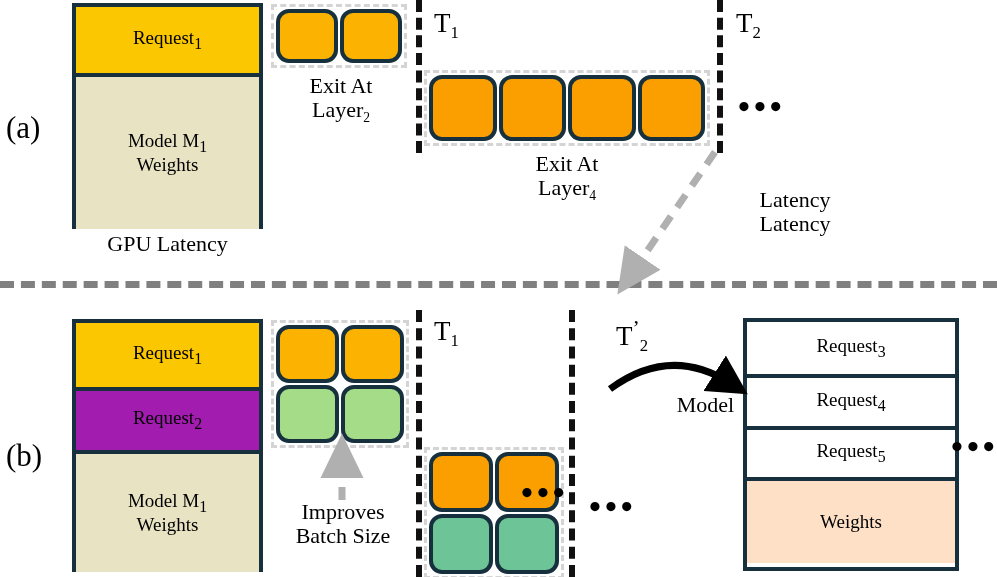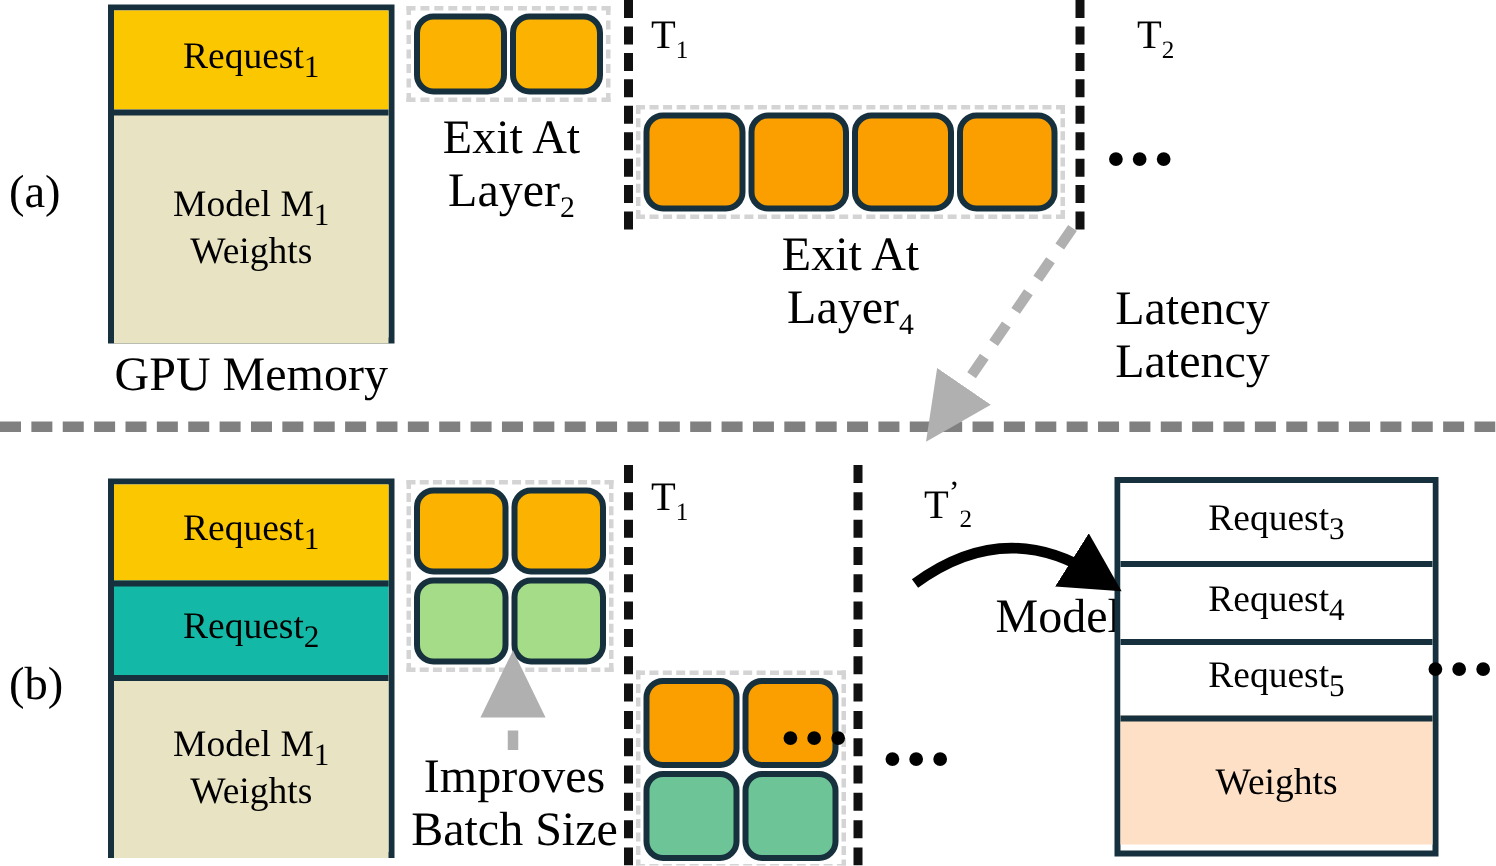--- a/index.html
+++ b/index.html
@@ -18,21 +18,21 @@
     border:4px solid #16313d;
     box-sizing:border-box;
     display:flex;flex-direction:column;
   }
   .memband{
     flex:0 0 auto;
     display:flex;align-items:center;justify-content:center;
     box-sizing:border-box;
     text-align:center;
     line-height:1.05;
-    font-size:25px;
+    font-size:19px;
   }
   .memband + .memband{border-top:4px solid #16313d;}
 
   
   .tokgroup{
     position:absolute;
     box-sizing:border-box;
     border:3px dashed #d4d4d4;
     display:grid;
     gap:2px;
@@ -54,21 +54,21 @@
     position:absolute;
     font-size:27px;
     white-space:nowrap;
   }
   .tlabel sub{font-size:0.62em;}
   .tlabel .prime{font-size:0.8em;vertical-align:super;letter-spacing:0;}
 
   
   .cap{
     position:absolute;
-    font-size:32px;
+    font-size:22px;
     line-height:1.08;
     text-align:center;
     white-space:nowrap;
   }
   .cap sub{font-size:0.62em;}
 
   .paneltag{
     position:absolute;
     font-size:31px;
   }
@@ -100,21 +100,21 @@
 
   <div class="memstack" style="left:72px;top:3px;width:191px;height:226px;">
     <div class="memband" style="height:66px;background:#fbc700;">
       <span><span>Request</span><sub>1</sub></span>
     </div>
     <div class="memband" style="height:156px;background:#e8e3c3;flex-direction:column;">
       <span><span>Model M</span><sub>1</sub></span>
       <span>Weights</span>
     </div>
   </div>
-  <div class="cap" style="left:72px;top:232px;width:191px;">GPU Memory</div>
+  <div class="cap" style="left:72px;top:232px;width:191px;">GPU Latency</div>
 
   <div class="tokgroup" style="left:271px;top:4px;width:136px;height:64px;grid-template-columns:repeat(2,1fr);grid-template-rows:1fr;">
     <div class="tok" style="background:#fbb200;"></div>
     <div class="tok" style="background:#fbb200;"></div>
   </div>
   <div class="cap" style="left:271px;top:74px;width:140px;">
     <div>Exit At</div>
     <div><span>Layer</span><sub>2</sub></div>
   </div>
 
@@ -128,39 +128,39 @@
     <div>Exit At</div>
     <div><span>Layer</span><sub>4</sub></div>
   </div>
 
   <div class="timeline" style="left:416px;top:0px;height:153px;"></div>
   <div class="tlabel" style="left:434px;top:8px;">
     <span>T</span><sub>1</sub>
   </div>
 
   <div class="timeline" style="left:717px;top:0px;height:153px;"></div>
-  <div class="tlabel" style="left:758px;top:8px;">
+  <div class="tlabel" style="left:736px;top:8px;">
     <span>T</span><sub>2</sub>
   </div>
   <div class="dots" style="left:738px;top:90px;">•••</div>
 
   <div class="cap" style="left:700px;top:188px;width:190px;">
     <div>Latency</div>
     <div>Latency</div>
   </div>
 
   <div class="hsep" style="left:0px;top:281px;width:997px;"></div>
 
   <div class="paneltag" style="left:6px;top:438px;">(b)</div>
 
   <div class="memstack" style="left:72px;top:319px;width:191px;height:253px;">
     <div class="memband" style="height:64px;background:#fbc700;">
       <span><span>Request</span><sub>1</sub></span>
     </div>
-    <div class="memband" style="height:63px;background:#14b8a6;text-align:center;">
+    <div class="memband" style="height:63px;background:#a21caf;text-align:center;">
       <span><span>Request</span><sub>2</sub></span>
     </div>
     <div class="memband" style="height:122px;background:#e8e3c3;flex-direction:column;">
       <span><span>Model M</span><sub>1</sub></span>
       <span>Weights</span>
     </div>
   </div>
 
   <div class="tokgroup" style="left:271px;top:320px;width:138px;height:128px;grid-template-columns:repeat(2,1fr);grid-template-rows:repeat(2,1fr);">
     <div class="tok" style="background:#fbb200;"></div>

